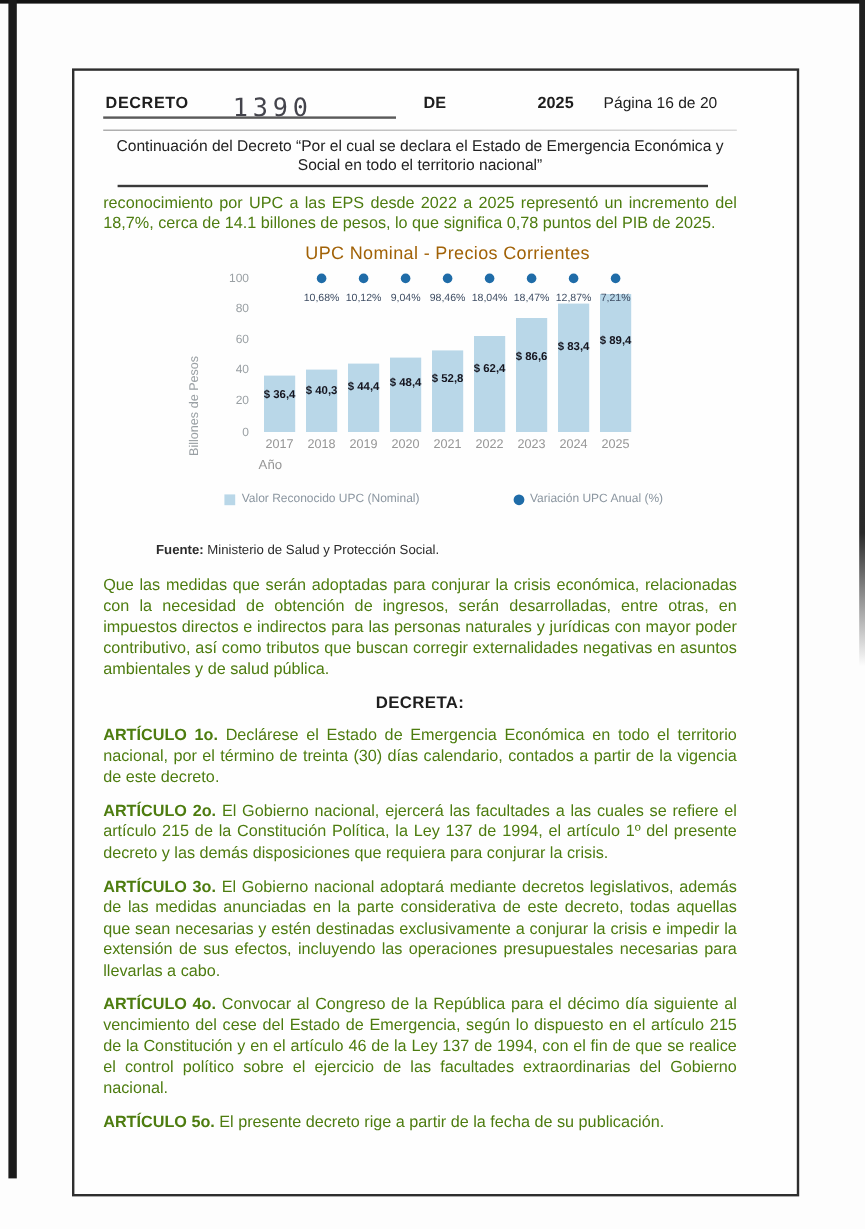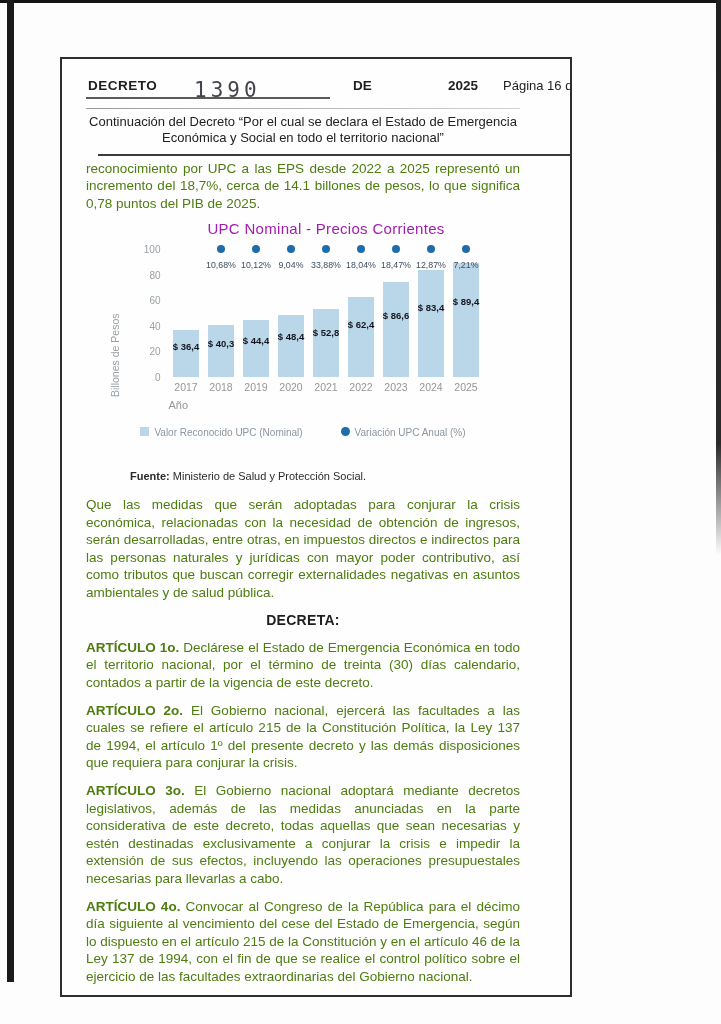--- a/index.html
+++ b/index.html
@@ -7,21 +7,21 @@
     width:721px;height:1024px;position:relative;background:#fdfdfd;
     font-family:"Liberation Sans", sans-serif;color:#1e1e1e;overflow:hidden;
   }
   
   .edge-top{position:absolute;left:0;top:0;width:721px;height:3px;background:#141414;}
   .edge-left{position:absolute;left:7px;top:0;width:7px;height:982px;background:#1b1b1b;}
   .edge-right{position:absolute;right:0;top:0;width:5px;height:555px;
     background:linear-gradient(180deg,#202020 0%,#2a2a2a 80%,rgba(42,42,42,0) 100%);}
   
   .frame{
-    position:absolute;left:60px;top:57px;width:512px;height:940px;box-sizing:border-box;
+    position:absolute;left:60px;top:57px;width:606px;height:940px;box-sizing:border-box;
     border:2.5px solid #2e2e2e;background:#fefefe;overflow:hidden;
     padding:0 50px 0 24px;
   }
   .header{position:relative;height:18px;margin-top:19px;font-size:13.5px;}
   .header span{position:absolute;top:0;white-space:nowrap;}
   .h-decreto{left:2px;font-weight:bold;letter-spacing:.5px;}
   .h-stamp{left:108px;top:-5px;font-family:"DejaVu Sans Mono", monospace;font-size:21px;
     letter-spacing:4px;color:#44444c;font-weight:400;}
   .h-de{left:267px;font-weight:bold;}
   .h-anio{left:362px;font-weight:bold;}
@@ -34,39 +34,39 @@
   .body-text{font-size:13.5px;line-height:17.5px;text-align:justify;color:#4d7c0f;}
   .intro{margin-top:4px;}
   .para{margin-top:14px;}
   .merito{margin-top:7px;text-align:left;}
   .decreta{margin-top:11px;text-align:center;font-weight:bold;font-size:14px;letter-spacing:.3px;}
   .article{margin-top:10.5px;}
   .b{font-weight:bold;}
   .fuente{margin:32px 0 0 44px;font-size:11px;color:#2b2b2b;}
   
   .chart{width:361px;margin:8px auto 0;position:relative;}
-  .chart-title{margin-left:46px;width:315px;text-align:center;font-size:15px;color:#a21caf;letter-spacing:.3px;}
+  .chart-title{margin-left:46px;width:315px;text-align:center;font-size:15px;color:#a16207;letter-spacing:.3px;}
   .chart-body{display:flex;margin-top:12px;}
   .y-title{width:14px;position:relative;}
   .y-title span{position:absolute;left:-2px;bottom:14px;transform:rotate(-90deg);transform-origin:left bottom;
     white-space:nowrap;font-size:10.5px;color:#9aa0a4;}
   .y-axis{width:32px;position:relative;height:128px;}
   .ytick{position:absolute;right:8px;font-size:10px;color:#9aa0a4;}
   .plot-col{width:315px;}
   .plot{position:relative;width:315px;height:128px;overflow:visible;}
   .bar{position:absolute;bottom:0;width:26px;}
   .vlabel{position:absolute;transform:translateX(-50%);font-size:9.5px;font-weight:bold;
     color:#15151f;white-space:nowrap;}
   .dot{position:absolute;width:8px;height:8px;border-radius:50%;transform:translateX(-50%);}
   .plabel{position:absolute;transform:translateX(-50%);font-size:8.8px;color:#3e4d63;white-space:nowrap;}
   .x-axis{position:relative;height:16px;margin-top:4px;}
   .xlabel{position:absolute;top:0;width:35px;text-align:center;font-size:10.5px;color:#969696;}
   .x-title{text-align:left;font-size:11px;color:#969696;margin-top:2px;}
   .legend{display:flex;justify-content:center;gap:38px;margin-top:16px;font-size:10px;color:#8b96a0;}
-  .leg-item{display:flex;align-items:flex-start;gap:5px;white-space:nowrap;}
+  .leg-item{display:flex;align-items:flex-end;gap:5px;white-space:nowrap;margin-left:40px;}
   .leg-sq{width:9px;height:9px;display:inline-block;}
   .leg-dot{width:9px;height:9px;border-radius:50%;display:inline-block;}
 </style>
 </head>
 <body>
 
 <div class="edge-top"></div>
 <div class="edge-left"></div>
 <div class="edge-right"></div>
 
@@ -115,21 +115,21 @@
             <div class="vlabel" style="left: 87.5px; bottom: 31.5091px;">$ 44,4</div>
             <div class="dot" style="left: 87.5px; bottom: 124px; background: rgb(31, 108, 168);"></div>
             <div class="plabel" style="left: 87.5px; bottom: 107px;">10,12%</div>
             <div class="bar" style="left: 109.5px; height: 61.952px; background: rgb(185, 215, 232);"></div>
             <div class="vlabel" style="left: 122.5px; bottom: 34.8883px;">$ 48,4</div>
             <div class="dot" style="left: 122.5px; bottom: 124px; background: rgb(31, 108, 168);"></div>
             <div class="plabel" style="left: 122.5px; bottom: 107px;">9,04%</div>
             <div class="bar" style="left: 144.5px; height: 67.584px; background: rgb(185, 215, 232);"></div>
             <div class="vlabel" style="left: 157.5px; bottom: 38.6054px;">$ 52,8</div>
             <div class="dot" style="left: 157.5px; bottom: 124px; background: rgb(31, 108, 168);"></div>
-            <div class="plabel" style="left: 157.5px; bottom: 107px;">33,88%</div>
+            <div class="plabel" style="left: 157.5px; bottom: 107px;">98,46%</div>
             <div class="bar" style="left: 179.5px; height: 79.872px; background: rgb(185, 215, 232);"></div>
             <div class="vlabel" style="left: 192.5px; bottom: 46.7155px; text-align: right;">$ 62,4</div>
             <div class="dot" style="left: 192.5px; bottom: 124px; background: rgb(31, 108, 168);"></div>
             <div class="plabel" style="left: 192.5px; bottom: 107px;">18,04%</div>
             <div class="bar" style="left: 214.5px; height: 94.592px; background: rgb(185, 215, 232);"></div>
             <div class="vlabel" style="left: 227.5px; bottom: 56.4307px;">$ 86,6</div>
             <div class="dot" style="left: 227.5px; bottom: 124px; background: rgb(31, 108, 168);"></div>
             <div class="plabel" style="left: 227.5px; bottom: 107px;">18,47%</div>
             <div class="bar" style="left: 249.5px; height: 106.752px; background: rgb(185, 215, 232);"></div>
             <div class="vlabel" style="left: 262.5px; bottom: 64.4563px;">$ 83,4</div>

